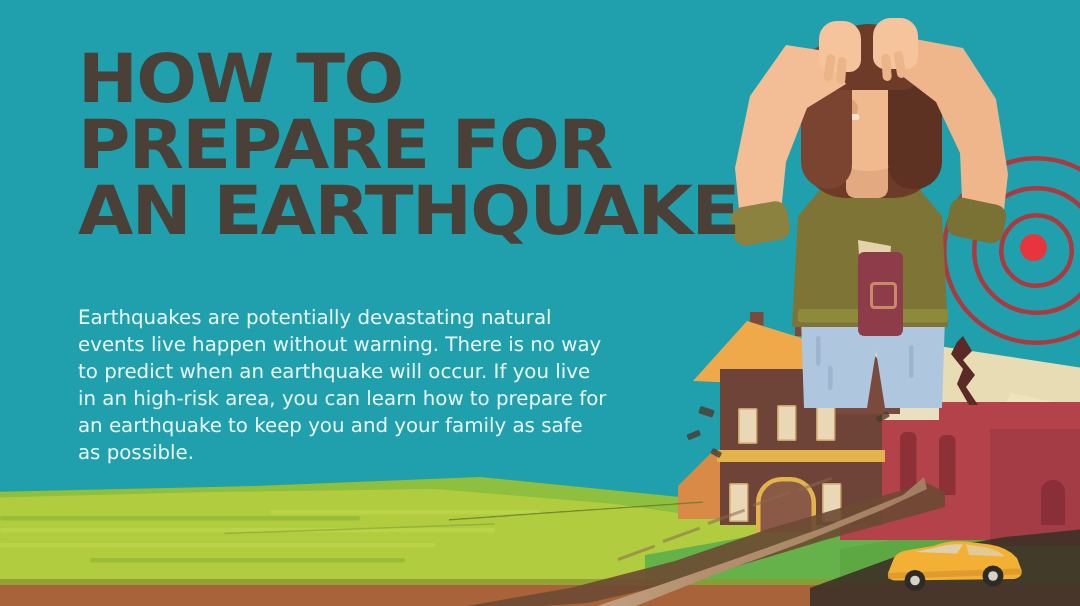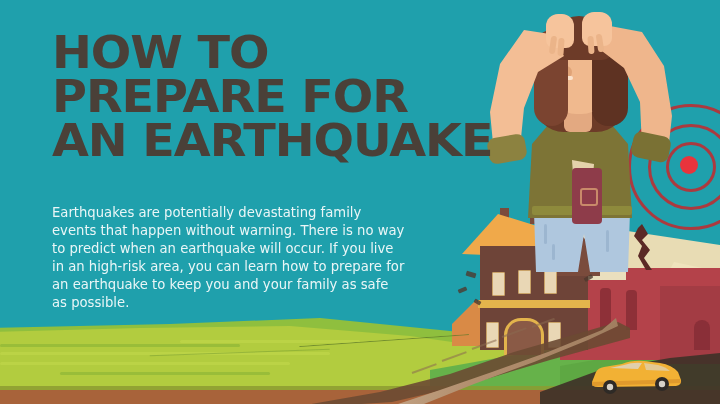--- a/index.html
+++ b/index.html
@@ -370,15 +370,15 @@
     <circle cx="74" cy="32" r="7" fill="#2E2A26"></circle>
     <circle cx="74" cy="32" r="3.2" fill="#D7D2C8"></circle>
   </svg>
 
   <div id="title">
     <span class="title-line">HOW TO</span>
     <span class="title-line">PREPARE FOR</span>
     <span class="title-line">AN EARTHQUAKE</span>
   </div>
 
-  <div id="paragraph">Earthquakes are potentially devastating family events that happen without warning. There is no way to predict when an earthquake will occur. If you live in an high-risk area, you can learn how to prepare for an earthquake to keep you and your family as safe as possible.</div>
+  <div id="paragraph">Earthquakes are potentially devastating natural events live happen without warning. There is no way to predict when an earthquake will occur. If you live in an high-risk area, you can learn how to prepare for an earthquake to keep you and your family as safe as possible.</div>
 
 </div>
 
 </body></html>

